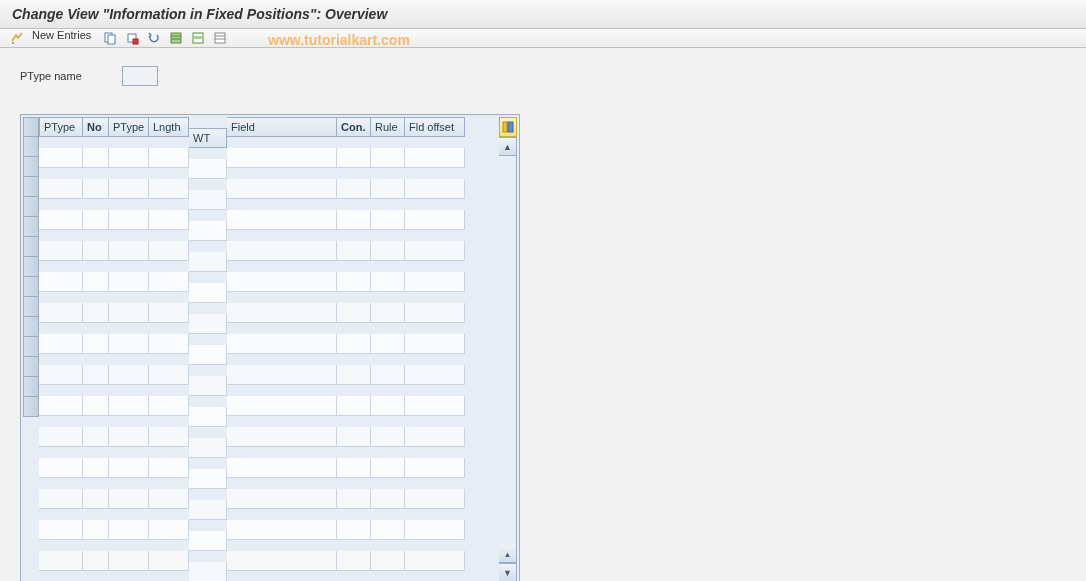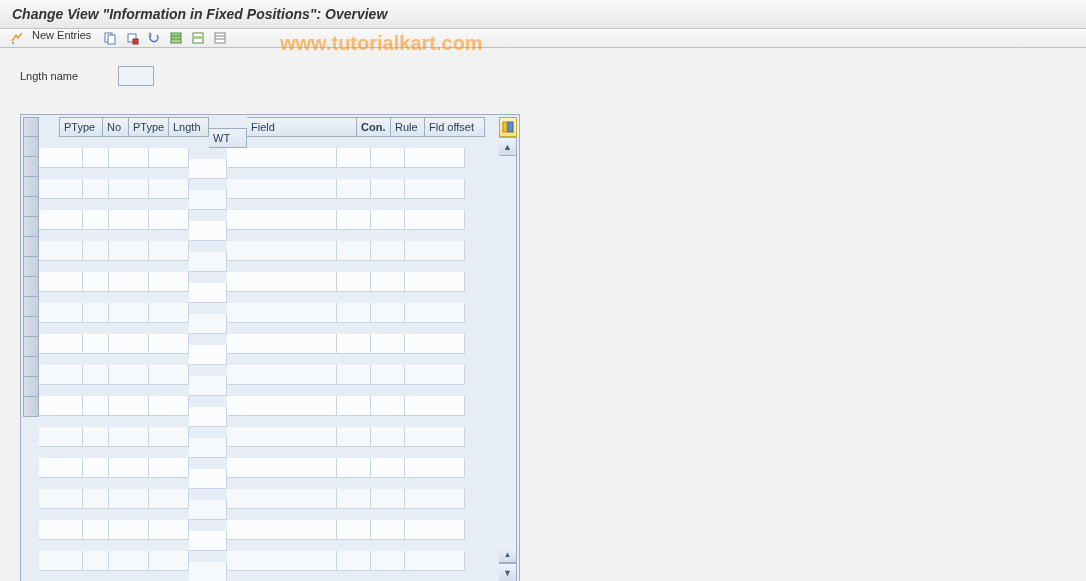--- a/index.html
+++ b/index.html
@@ -40,23 +40,23 @@
       border-radius: 2px;
     }
     .tb-text {
       font-size: 11px;
       color: #333;
       padding: 0 6px 0 2px;
       cursor: pointer;
     }
     .watermark {
       position: absolute;
-      left: 280px;
+      left: 268px;
       top: 3px;
-      font-size: 20px;
+      font-size: 14px;
       font-weight: bold;
       color: rgba(255,140,0,0.55);
       pointer-events: none;
     }
     .content {
       padding: 18px 20px;
     }
     .form-row {
       display: flex;
       align-items: center;
@@ -96,21 +96,20 @@
       border: 1px solid #9daec4;
       border-top: none;
     }
     .row-sel-corner { border-top: 1px solid #9daec4; }
     .grid {
       flex: 1;
       overflow: hidden;
     }
     .grid-header {
       display: flex;
-      padding-left: 20px;
     }
     .gh {
       background: linear-gradient(to bottom, #eef3f9, #dce5ef);
       border: 1px solid #9daec4;
       border-left: none;
       height: 20px;
       display: flex;
       align-items: center;
       padding: 0 4px;
       font-size: 11px;
@@ -234,21 +233,21 @@
     .pos-btn .pl {
       flex: 1;
       text-align: center;
     }
     .entry-txt {
       font-size: 11px;
       color: #333;
     }
     
     .c-ptype { width: 44px; }
-    .c-no    { width: 26px; }
+    .c-no    { width: 26px; font-weight: bold; }
     .c-offset{ width: 40px; }
     .c-lngth { width: 40px; }
     .c-wt    { width: 38px; margin-top: 11px; }
     .c-field { width: 110px; }
     .c-con   { width: 34px; font-weight: bold; }
     .c-rule  { width: 34px; }
     .c-fldoff{ width: 60px; }
   </style>
 </head>
 <body>
@@ -298,21 +297,21 @@
         <rect x="2" y="2" width="10" height="10" fill="#fff" stroke="#888"></rect>
         <line x1="2" y1="5" x2="12" y2="5" stroke="#888"></line>
         <line x1="2" y1="8" x2="12" y2="8" stroke="#888"></line>
       </svg>
   </span>
   <span class="watermark">www.tutorialkart.com</span>
 </div>
 
 <div class="content">
   <div class="form-row">
-    <span class="form-label">Lngth name</span>
+    <span class="form-label">PType name</span>
     <input class="form-input" value="" style="">
   </div>
 
   <div class="table-area">
     <div class="table-wrap">
       <div class="row-selectors">
         <div class="row-sel-corner"></div>
         <div class="row-sel"></div>
         <div class="row-sel"></div>
         <div class="row-sel"></div>

